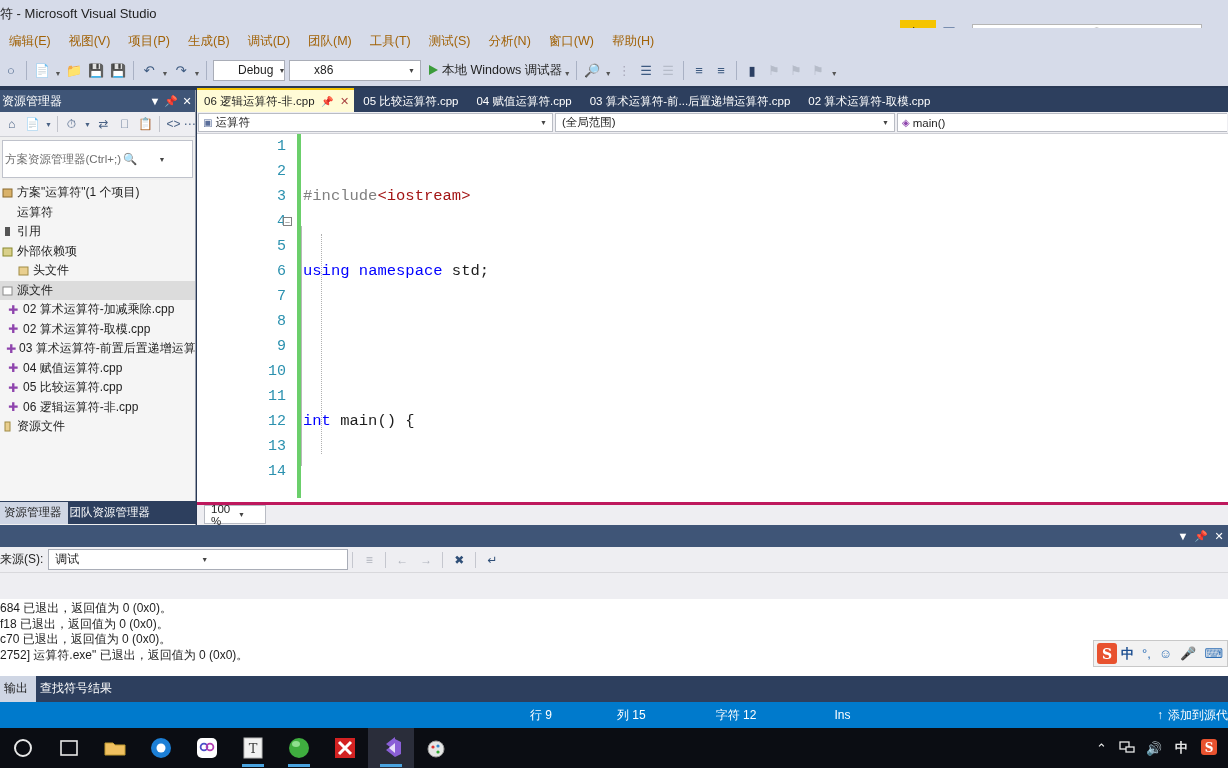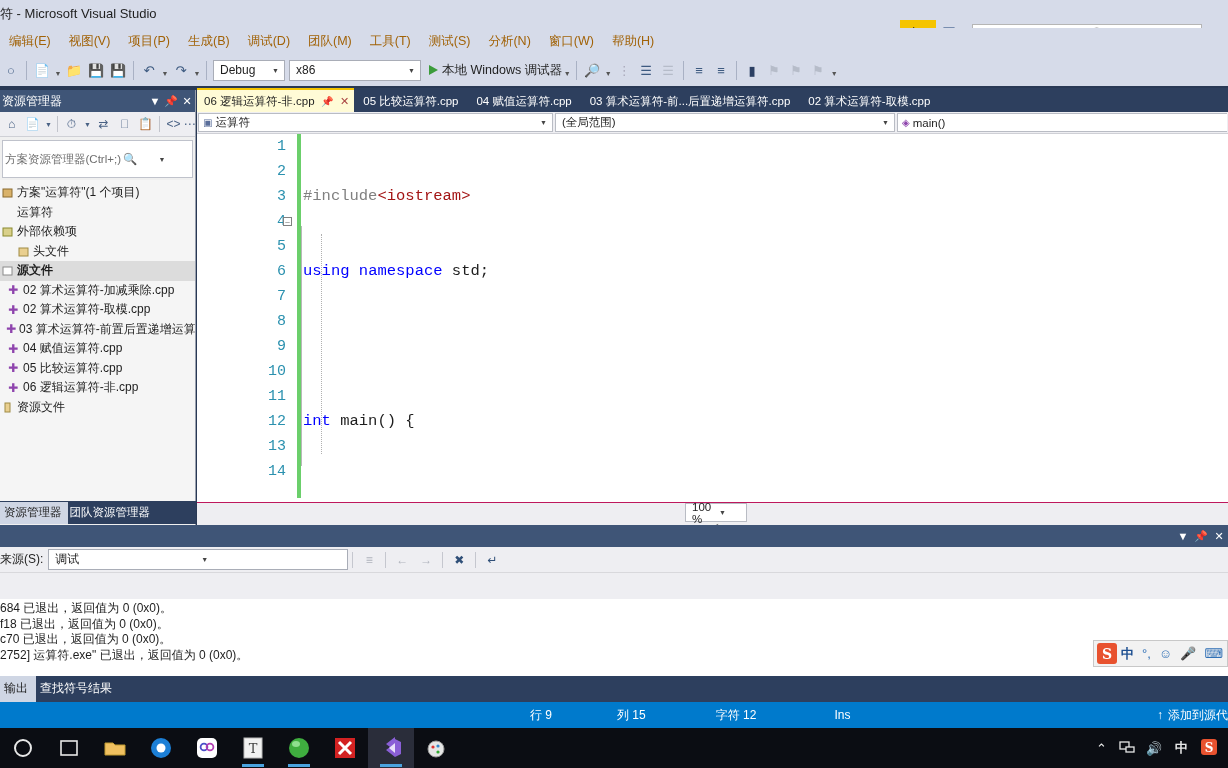--- a/index.html
+++ b/index.html
@@ -78,21 +78,21 @@
   }
   .tb-ico {
     width: 22px; height: 24px; display: flex; align-items: center; justify-content: center;
     font-size: 13px; color: #3d5a80;
   }
   .tb-caret { font-size: 7px; color: #555; width: 10px; display:flex; align-items:flex-end; justify-content:center; height: 24px; padding-bottom:5px;}
   .tb-sep { width: 1px; height: 19px; background: #a9b1c4; margin: 0 4px; }
   .tb-combo {
     height: 21px; background: #fff; border: 1px solid #a9adb7;
     display: flex; align-items: center; font-size: 12px; color: #1e1e1e;
-    padding-left: 6px; margin: 0 2px;
+    padding-left: 24px; margin: 0 2px;
   }
   .tb-combo .cb-arrow { margin-left: auto; padding: 0 5px; font-size: 7px; color: #444; }
   .play-tri {
     width: 0; height: 0; border-left: 9px solid #3b9c3b;
     border-top: 5.5px solid transparent; border-bottom: 5.5px solid transparent;
     margin-left: 6px; margin-right: 4px;
   }
   .tb-runlabel { font-size: 12.5px; color: #1e1e1e; white-space: nowrap; }
 
   
@@ -119,21 +119,21 @@
   #se-search {
     height: 38px; margin: 3px 2px 2px 2px; background: #fff; border: 1px solid #bfc2cb;
     display: flex; align-items: center; font-size: 11.5px; color: #6e6e6e;
   }
   #se-search span { flex: 1; padding-left: 2px; white-space: nowrap; }
   #se-tree { flex: 1; overflow: hidden; background: #f5f5f5; padding-top: 3px; font-size: 12px; }
   .se-row {
     height: 19.5px; display: flex; align-items: center; white-space: nowrap;
     color: #1e1e1e; padding-left: 0px;
   }
-  .se-row.selected { background: #dcdcdc; font-weight: bold; }
+  .se-row.selected { background: #dcdcdc; }
   .se-ico { width: 14px; display: flex; align-items: center; justify-content: center; margin-right: 3px; }
   .cpp-ico { color: #8e44ad; font-size: 12px; font-weight: bold; }
   #se-hscroll {
     height: 14px; background: #f0f0f0; border-top: 1px solid #d8d8d8;
     display: flex; align-items: center;
   }
   #se-hscroll .thumb { height: 9px; background: #cdcdcd; margin-left: 0px; }
   #se-hscroll .arrow { margin-left: auto; font-size: 8px; color: #606060; padding-right: 4px; }
   #se-tabs {
     position: absolute; left: 0; top: 501px; width: 196px; height: 23px;
@@ -210,22 +210,22 @@
   }
   .guide {
     position: absolute; left: 124px; width: 0; border-left: 1px dotted #b0b0b0;
   }
   .brace-line {
     position: absolute; left: 104px; width: 6px; border-left: 1px solid #b8b8b8;
   }
 
   #zoombar {
     position: absolute; left: 197px; top: 502px; width: 1031px; height: 23px;
-    background: #eeeef2; display: flex; align-items: center;
-    border-top: 1px solid #be185d;
+    background: #eeeef2; display: flex; align-items: flex-start;
+    border-top: 3px solid #be185d;
     flex-direction: column;
   }
   #zoomcombo {
     width: 62px; height: 19px; background: #fff; border: 1px solid #b9bcc4;
     display: flex; align-items: center; font-size: 11.5px; color: #1e1e1e;
     margin-left: 7px;
   }
   #zoomcombo span { padding-left: 6px; flex: 1; }
   #zoomcombo .zc-arrow { padding: 0 5px; font-size: 7px; color: #444; }
   #hscroll-edit {
@@ -432,20 +432,28 @@
           </svg>
         </span>
       <span>方案"运算符"(1 个项目)</span>
     </div>
     <div class="se-row" style="padding-left:0px">
       <span class="se-ico"></span>
       <span>运算符</span>
     </div>
     <div class="se-row" style="padding-left:0px">
       <span class="se-ico">
+          <svg width="9" height="11">
+            <rect x="2" y="1" width="5" height="9" fill="#555"></rect>
+          </svg>
+        </span>
+      <span>引用</span>
+    </div>
+    <div class="se-row" style="padding-left:0px">
+      <span class="se-ico">
           <svg width="11" height="11">
             <rect x="1" y="2" width="9" height="8" fill="#d9d08a" stroke="#8a8a2f" stroke-width="1"></rect>
           </svg>
         </span>
       <span>外部依赖项</span>
     </div>
     <div class="se-row" style="padding-left:16px">
       <span class="se-ico">
           <svg width="11" height="11">
             <rect x="1" y="2" width="9" height="8" fill="#e9cf8f" stroke="#a08b45" stroke-width="1"></rect>

